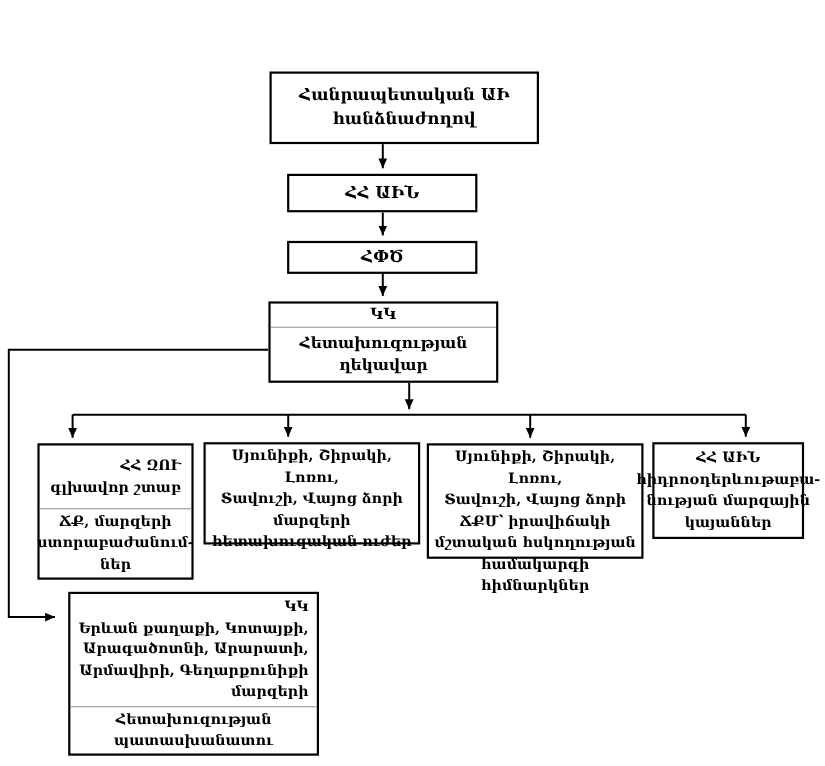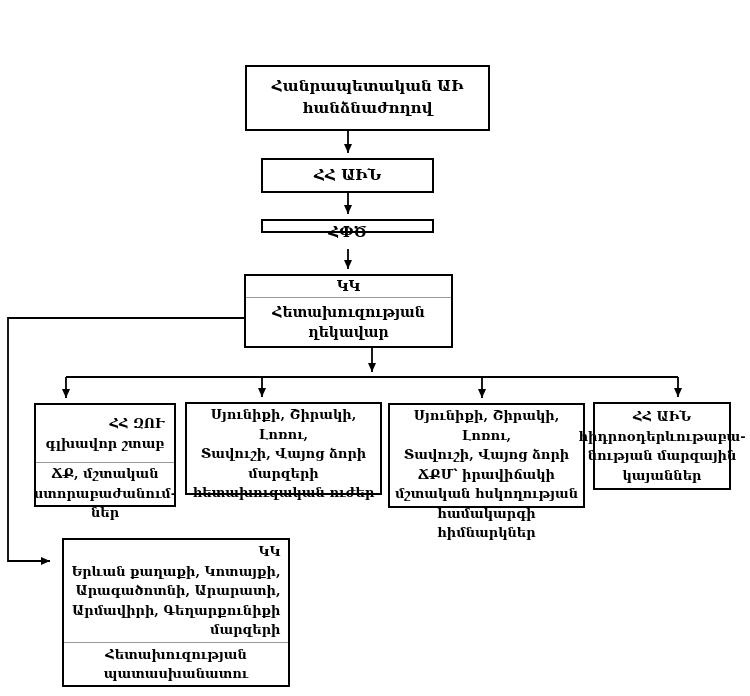--- a/index.html
+++ b/index.html
@@ -75,34 +75,34 @@
 
   <div class="node fs15" style="left:245px; top:65px; width:245px; height:66px;">
     <div class="sec">Հանրապետական ԱԻ
 հանձնաժողով</div>
   </div>
 
   <div class="node fs15" style="left:261px; top:158px; width:173px; height:35px;">
     <div class="sec">ՀՀ ԱԻՆ</div>
   </div>
 
-  <div class="node fs15" style="left:261px; top:219px; width:173px; height:14px;">
+  <div class="node fs15" style="left:261px; top:219px; width:173px; height:30px;justify-content:center;">
     <div class="sec">ՀՓԾ</div>
   </div>
 
   <div class="node fs14" style="left:244px; top:274px; width:209px; height:74px;">
     <div class="sec fixed" style="height:21px;">ԿԿ</div>
     <div class="sec divider-top">Հետախուզության
 ղեկավար</div>
   </div>
 
-  <div class="node fs13" style="left:34px; top:403px; width:142px; height:104px;">
+  <div class="node fs13" style="left:34px; top:403px; width:142px; height:124px;">
     <div class="sec fixed" style="height:57px;">ՀՀ ԶՈՒ
 գլխավոր շտաբ</div>
-    <div class="sec divider-top">ՃՔ, մշտական
+    <div class="sec divider-top">ՃՔ, մարզերի
 ստորաբաժանում-
 ներ</div>
   </div>
 
   <div class="node fs13" style="left:185px; top:402px; width:197px; height:93px;">
     <div class="sec">Սյունիքի, Շիրակի, Լոռու,
 Տավուշի, Վայոց ձորի
 մարզերի
 հետախուզական ուժեր</div>
   </div>

